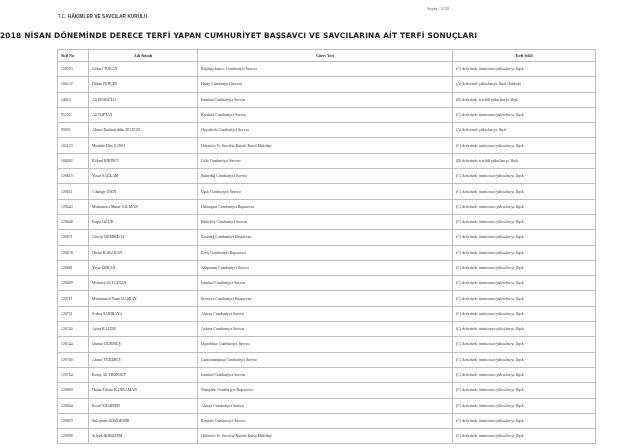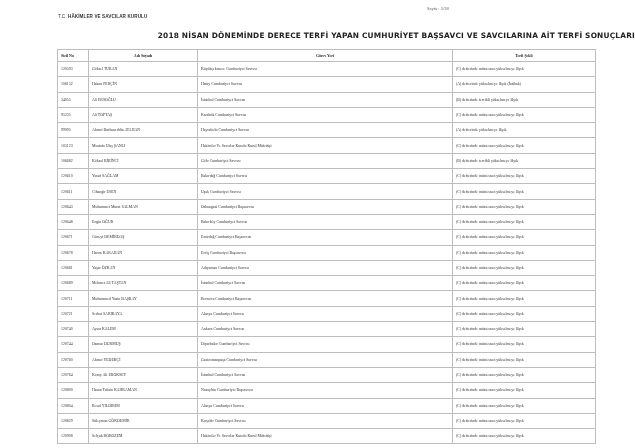--- a/index.html
+++ b/index.html
@@ -1,20 +1,20 @@
 <!DOCTYPE html>
 <html><head>
 <meta charset="utf-8">
 <style>
   html, body { margin: 0; padding: 0; background: #ffffff; }
   body { width: 635px; height: 448px; position: relative; overflow: hidden; font-family: "Liberation Serif", serif; color: #222; }
   .page-num { position: absolute; left: 427px; top: 6px; font-size: 4.5px; color: #555; font-family: "Liberation Serif", serif; }
   .org { position: absolute; left: 58px; top: 14px; font-size: 4.6px; color: #333; font-family: "Liberation Sans", sans-serif; letter-spacing: 0.1px; }
   .org b { font-weight: bold; }
-  .title { position: absolute; left: 0; width: 635px; top: 31px; text-align: right; font-size: 7.4px; font-weight: bold; font-family: "DejaVu Sans", sans-serif; color: #222; letter-spacing: 0.2px; }
+  .title { position: absolute; left: 0; width: 635px; top: 31px; text-align: left; font-size: 7.4px; font-weight: bold; font-family: "DejaVu Sans", sans-serif; color: #222; letter-spacing: 0.2px; }
   table.results { position: absolute; left: 57px; top: 49px; width: 538px; border-collapse: collapse; table-layout: fixed; }
   table.results th, table.results td { border: 0.6px solid #bdbdbd; font-size: 3.9px; height: 14.3px; padding: 0 3px; white-space: nowrap; overflow: hidden; text-align: left; color: #333; }
   table.results th { font-weight: bold; text-align: center; height: 11px; color: #222; }
   table.results th.c-sicil { text-align: left; }
   col.c1 { width: 31px; } col.c2 { width: 109px; } col.c3 { width: 255px; } col.c4 { width: 143px; }
 </style>
 </head>
 <body>
 
 <div class="page-num">Sayfa :  5/38</div>

